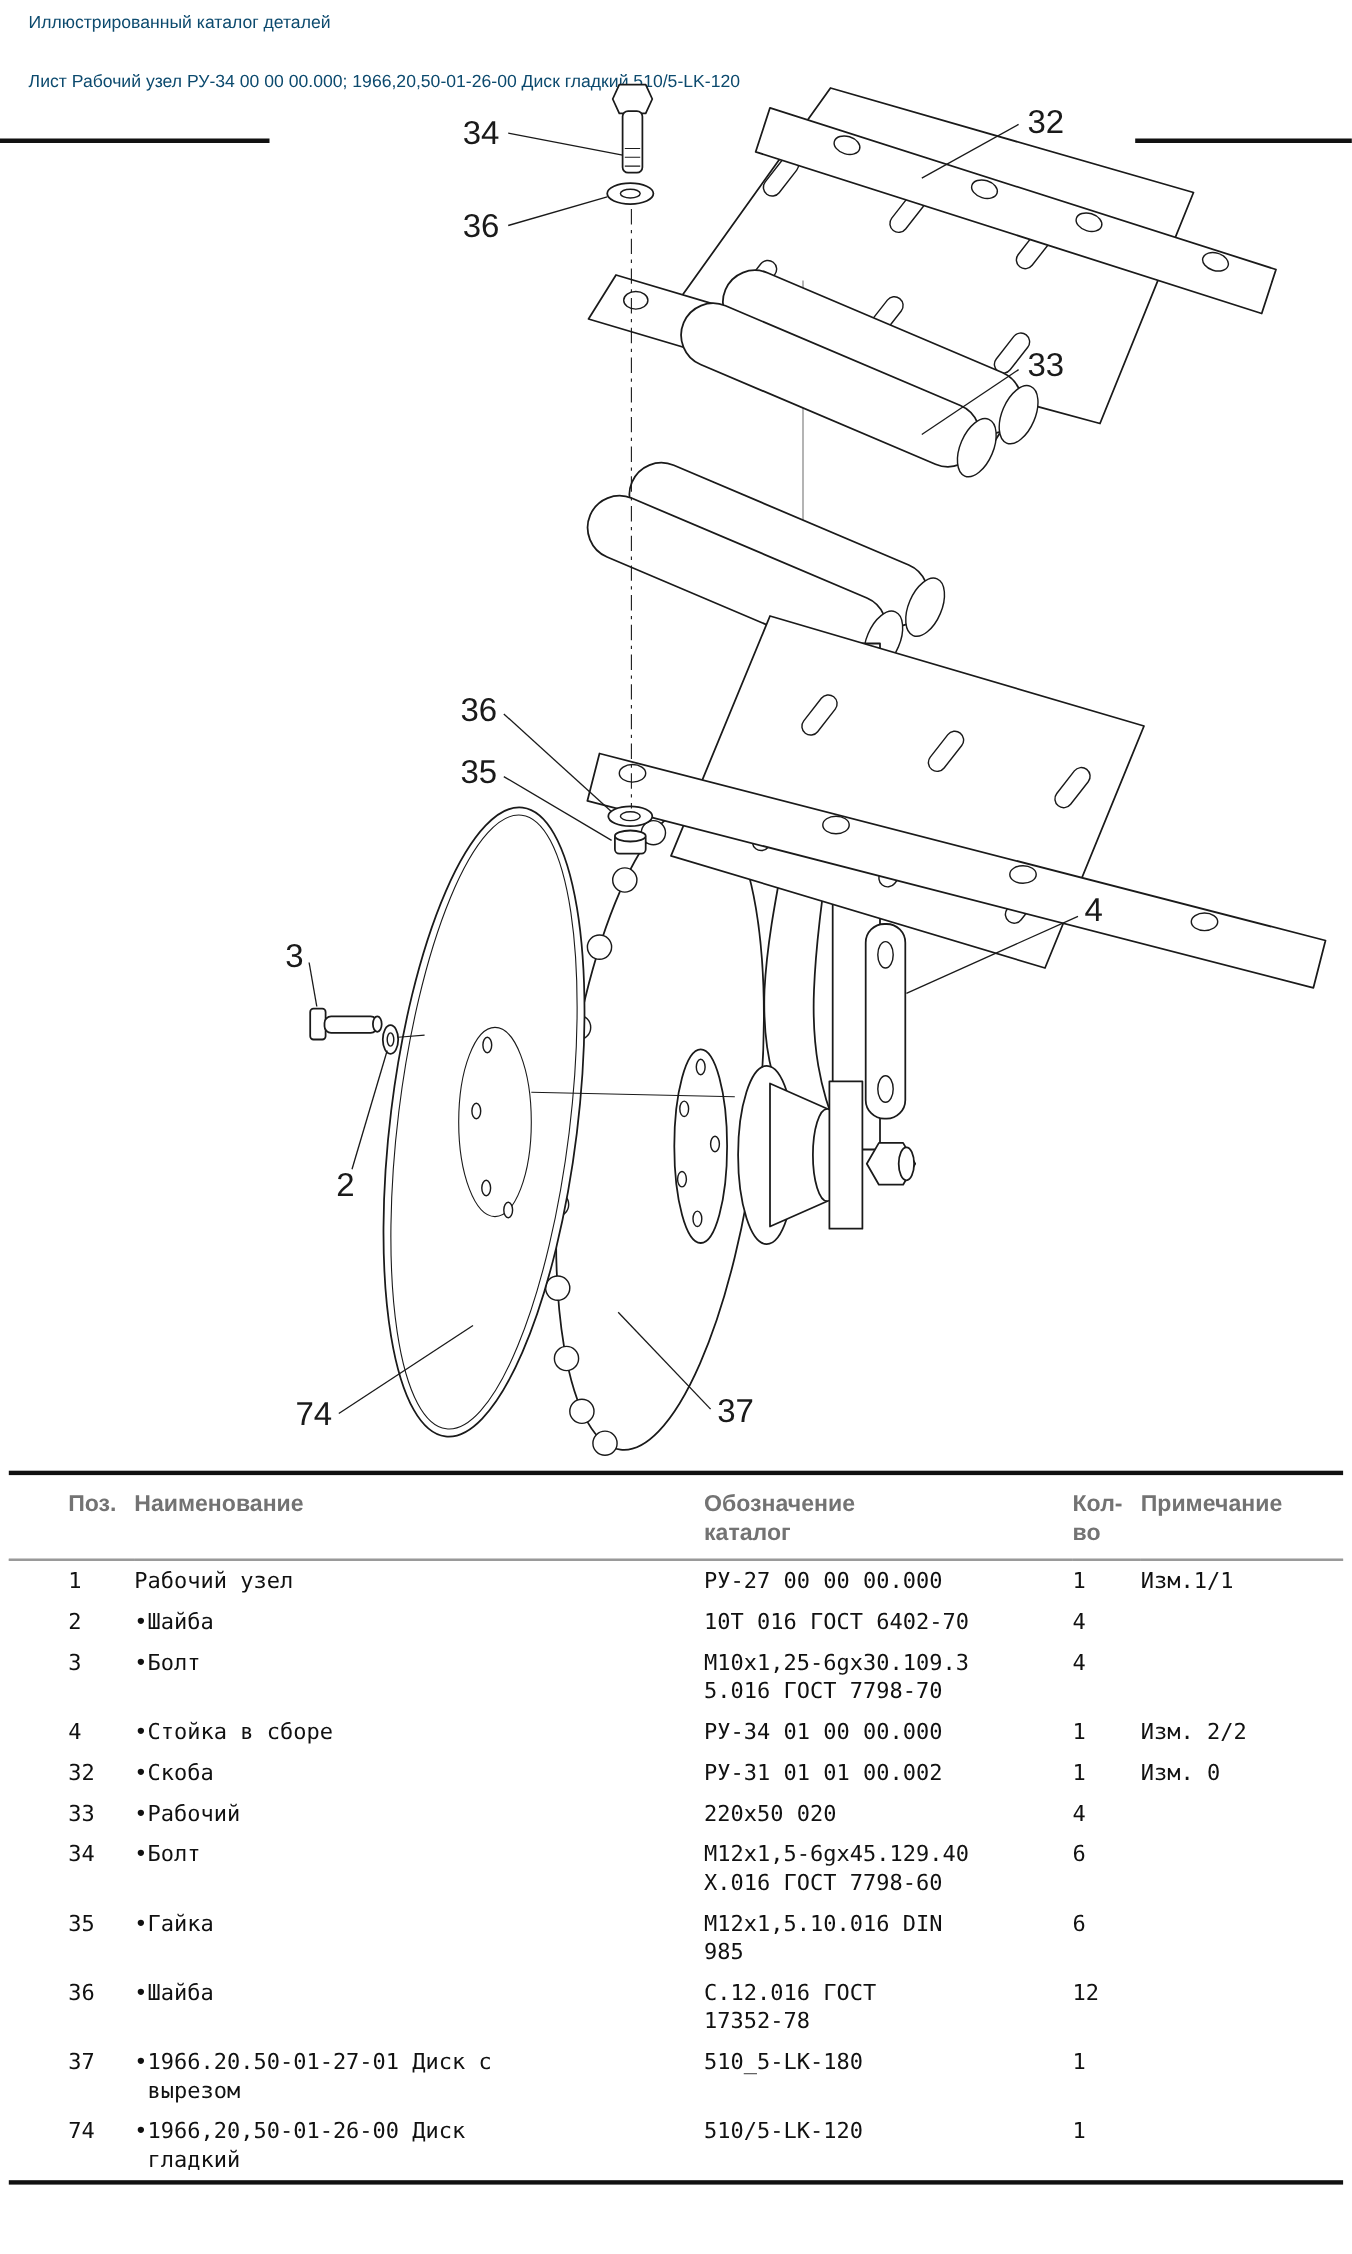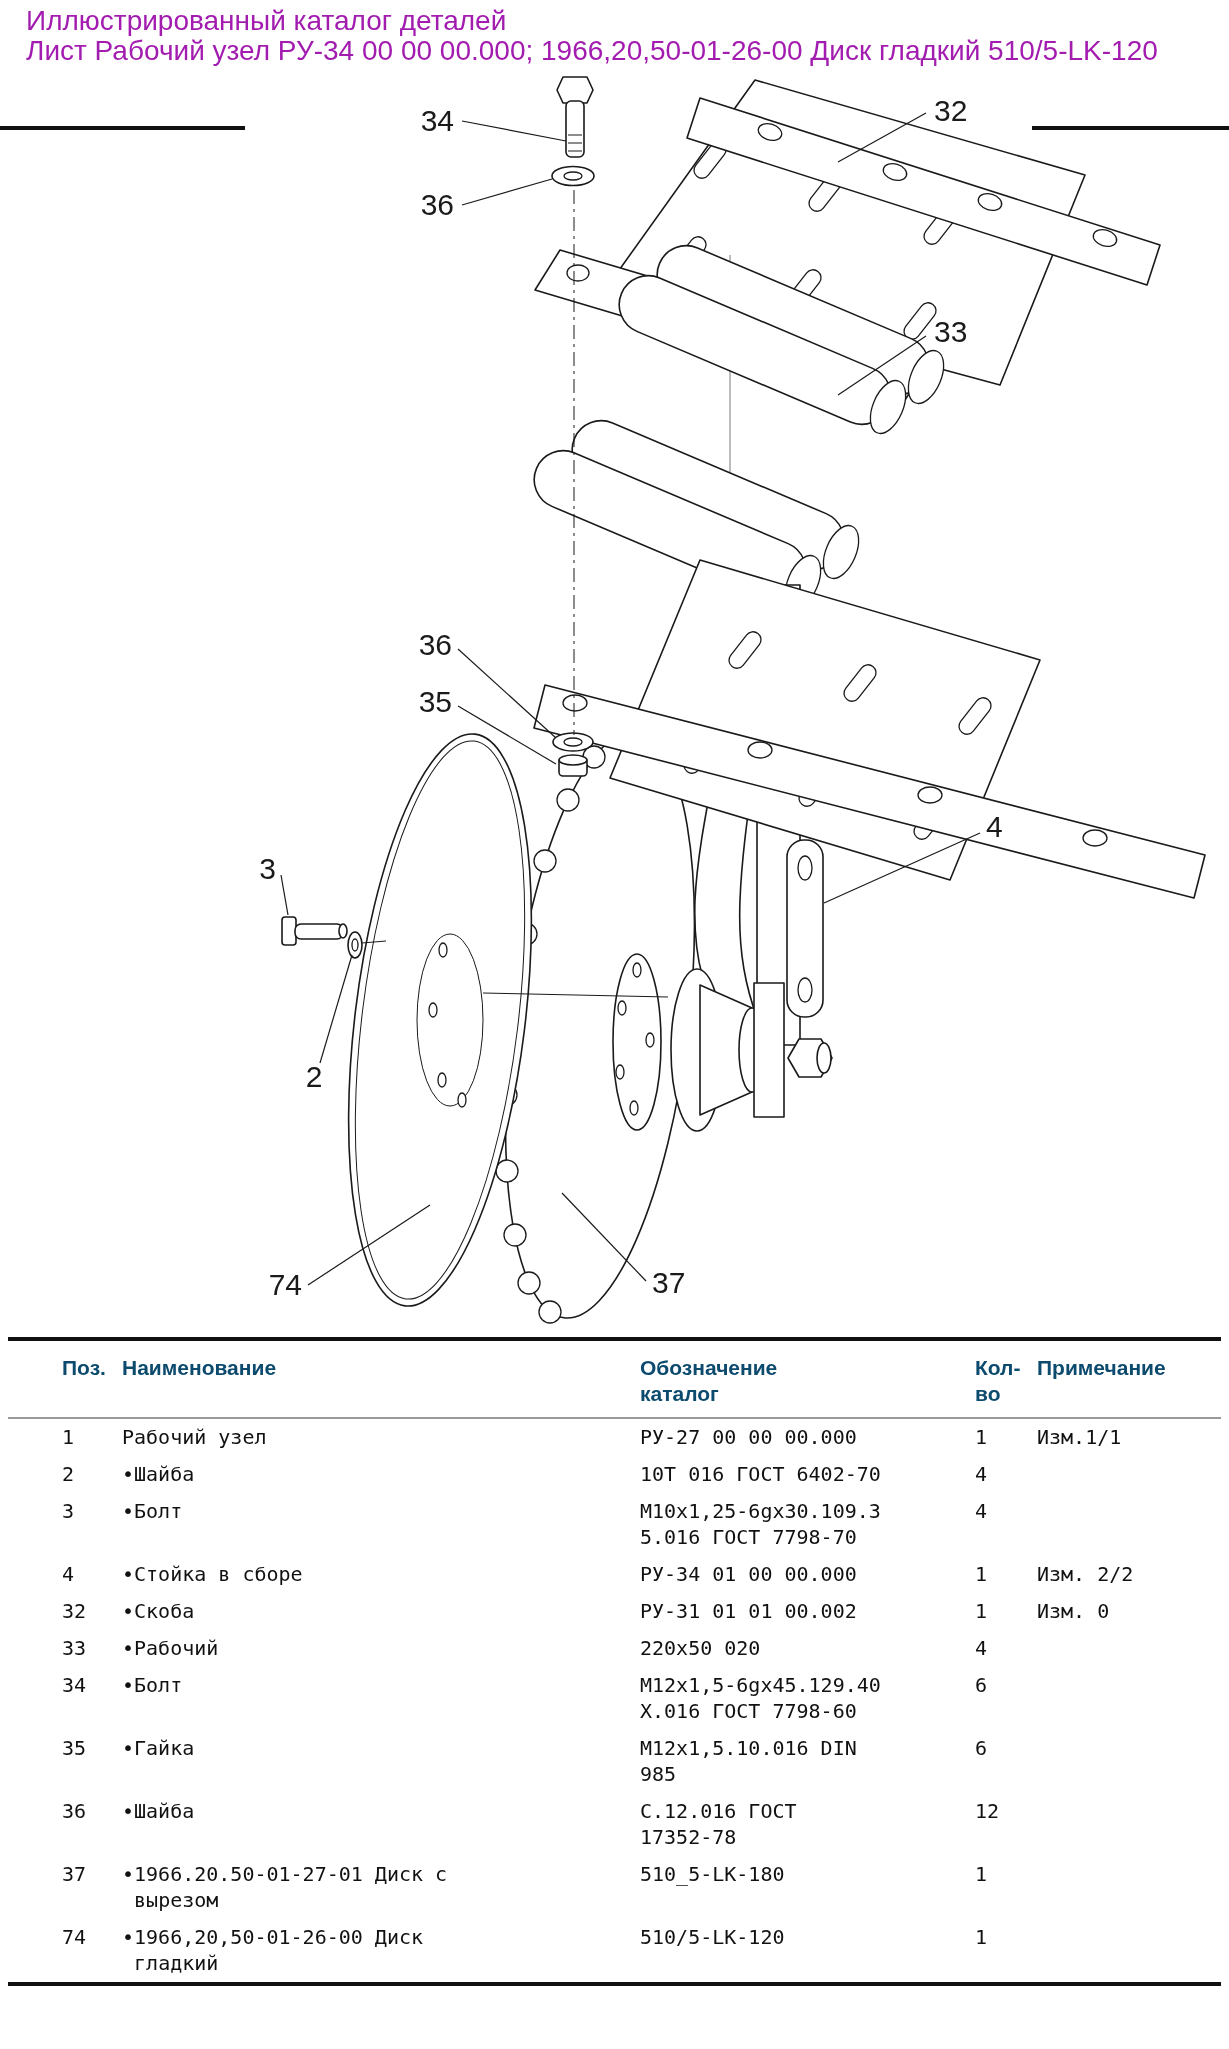--- a/index.html
+++ b/index.html
@@ -1,32 +1,32 @@
 <!DOCTYPE html>
 <html><head>
 <meta charset="utf-8">
 <style>
   html,body{margin:0;padding:0;background:#fff;}
   .page{position:relative;width:1229px;height:2049px;background:#fff;overflow:hidden;
         font-family:"Liberation Sans",sans-serif;color:#1a1a1a;}
-  .hdr{position:absolute;left:26px;top:6px;line-height:30px;font-size:28px;color:#a21caf;}
+  .hdr{position:absolute;left:26px;top:6px;line-height:30px;font-size:16px;color:#0c4a6e;}
   .hdr .t1{display:block;}
-  .hdr .t2{display:block;}
+  .hdr .t2{display:block;margin-top:24px;}
   svg{position:absolute;left:0;top:55px;}
   svg text{font-family:"Liberation Sans",sans-serif;font-size:30px;fill:#1a1a1a;}
   .part{fill:#fff;stroke:#1a1a1a;stroke-width:1.6;stroke-linejoin:round;}
   .thin{fill:none;stroke:#1a1a1a;stroke-width:1;}
   .hole{fill:#fff;stroke:#1a1a1a;stroke-width:1.3;}
   .leader{stroke:#1a1a1a;stroke-width:1.2;fill:none;}
   .rule{stroke:#111;stroke-width:4;}
   
   .tblwrap{position:absolute;left:8px;right:8px;top:1337px;border-top:4px solid #111;border-bottom:4px solid #111;}
   table{width:100%;border-collapse:collapse;table-layout:fixed;}
   thead th{font-family:"Liberation Sans",sans-serif;font-weight:bold;font-size:21px;line-height:26px;
-           text-align:left;vertical-align:top;padding:14px 0 10px 0;white-space:pre-line;color:#0c4a6e;}
+           text-align:left;vertical-align:top;padding:14px 0 10px 0;white-space:pre-line;color:#737373;}
   thead tr{border-bottom:2px solid #999;}
   tbody td{font-family:"DejaVu Sans Mono","Liberation Mono",monospace;font-size:20px;line-height:26px;
            vertical-align:top;text-align:left;padding:5px 0 6px 0;color:#111;}
   .c-pos{padding-left:54px !important;}
   th.c-pos{padding-left:54px !important;}
   .c-name,.c-desig{white-space:pre-wrap;}
   col.w-pos{width:114px;} col.w-name{width:518px;} col.w-desig{width:335px;}
   col.w-qty{width:62px;} col.w-note{width:auto;}
 </style>
 </head>

